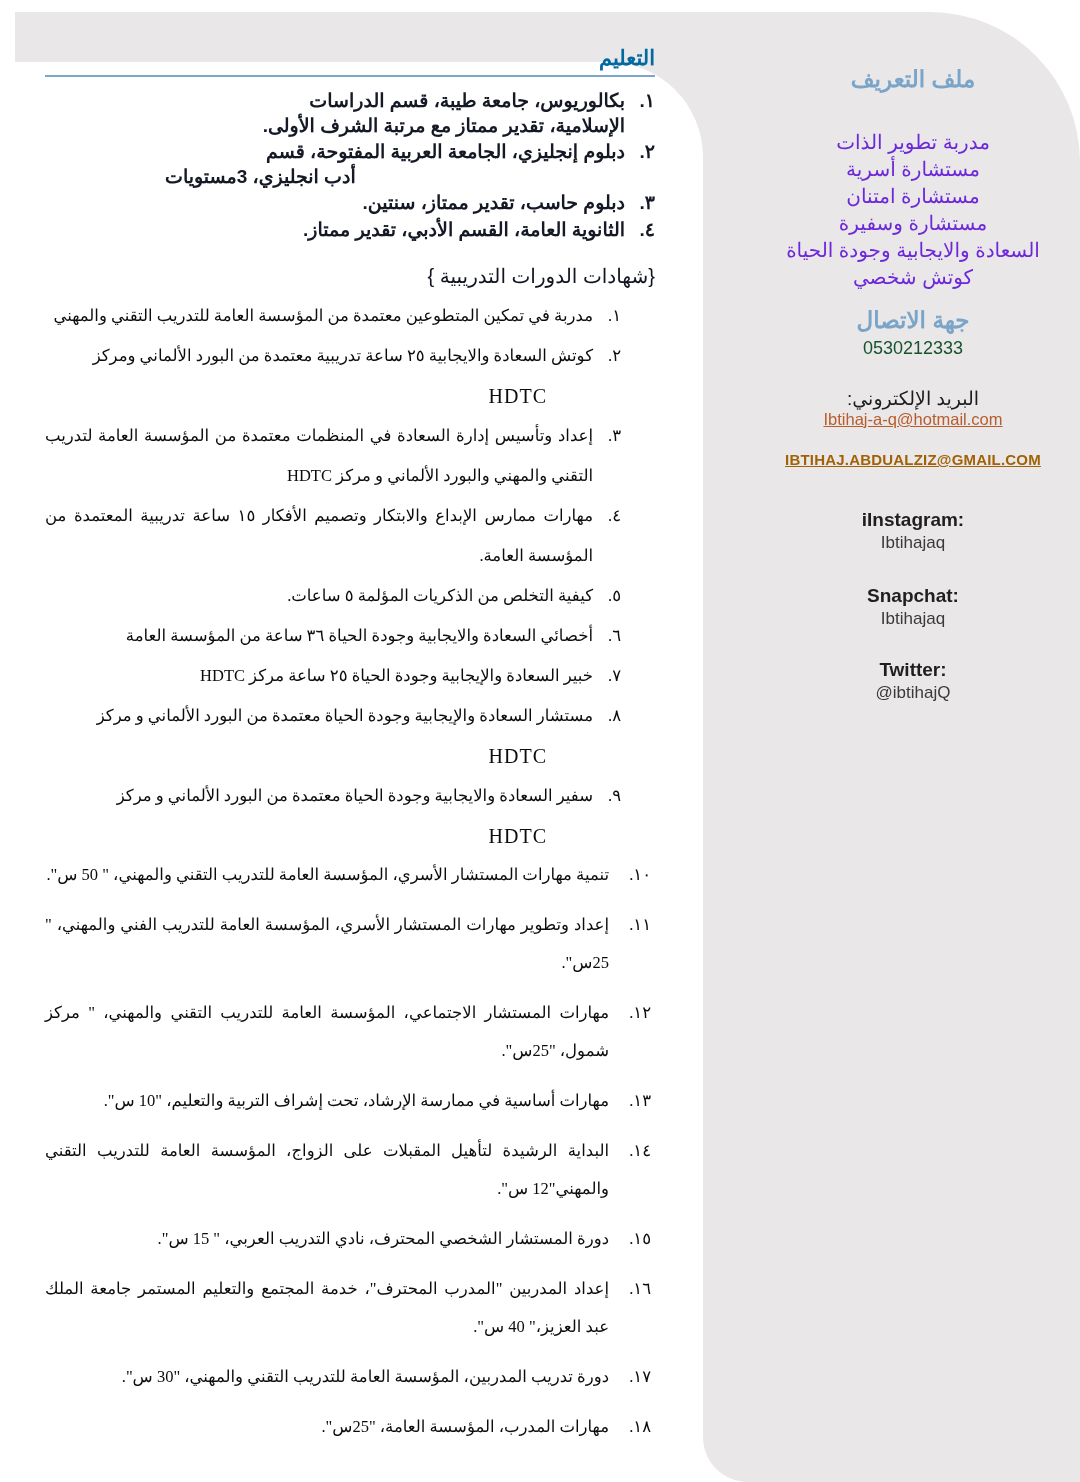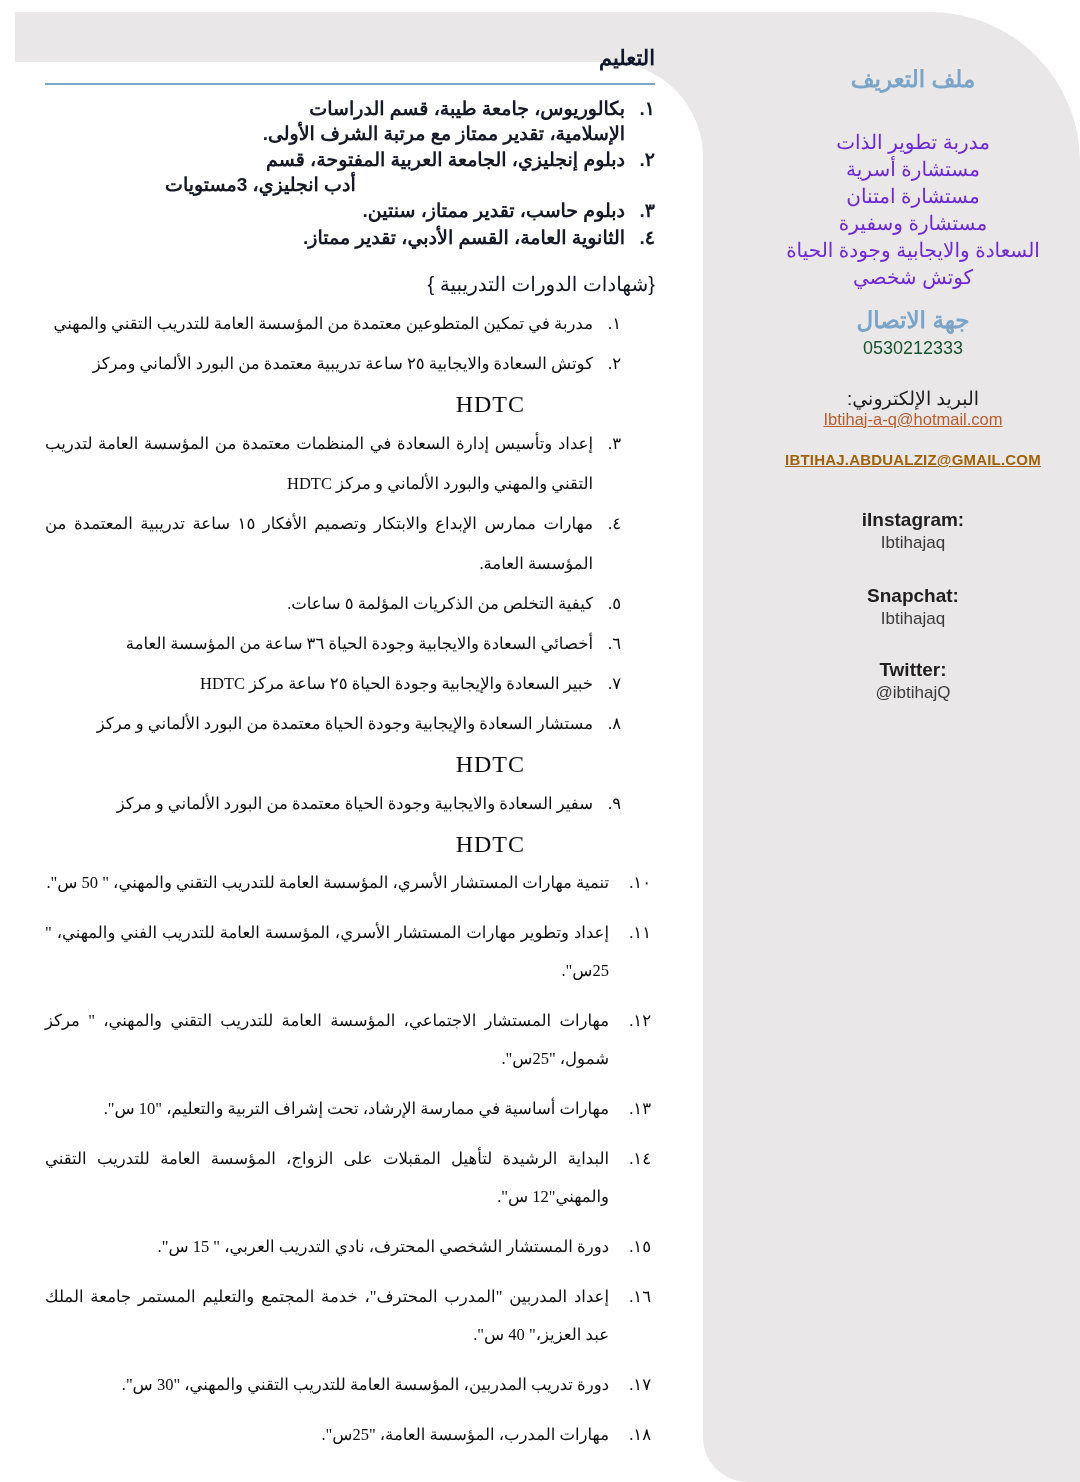--- a/index.html
+++ b/index.html
@@ -37,39 +37,39 @@
   .soc-handle{font-size:17px;color:#3a3a3a;direction:ltr;margin-top:2px;}
   .s-ig{margin-top:40px;}
   .s-sc{margin-top:32px;}
   .s-tw{margin-top:30px;}
 
   
   .main{
     position:absolute;left:45px;top:46px;width:610px;direction:rtl;color:#111722;
   }
   .edu-header{
-    font-size:21px;font-weight:bold;text-align:right;color:#0f172a;
-    border-bottom:2px solid #7ba7c9;padding-bottom:13px;
+    font-size:21px;font-weight:bold;text-align:right;color:#0369a1;
+    border-bottom:2px solid #7ba7c9;padding-bottom:5px;
   }
   .edu-list{margin-top:12px;}
   .edu-item{position:relative;padding-right:30px;font-size:19px;font-weight:bold;line-height:24.5px;color:#141925;margin-bottom:2px;}
   .edu-item .num{position:absolute;right:0;top:0;}
   .edu-line{text-align:justify;}
   .edu-line.right{text-align:right;}
   .edu-line.left{text-align:left;margin-left:120px;}
 
   .cert-heading{margin-top:22px;margin-bottom:8px;font-size:20px;font-weight:normal;text-align:right;color:#10151f;}
 
   .cert-list{font-family:"Liberation Serif","DejaVu Serif",serif;font-size:16.5px;color:#0c0c0c;}
   .cert-item{position:relative;text-align:justify;line-height:40px;}
   .c19{padding-right:62px;}
   .c19 .num{position:absolute;right:34px;top:0;}
   .c1018{padding-right:46px;line-height:38px;margin-bottom:12px;}
   .c1018 .num{position:absolute;right:4px;top:0;}
-  .hdtc{text-align:right;margin-right:68px;font-size:24px;letter-spacing:1px;direction:ltr;}
+  .hdtc{text-align:right;margin-right:46px;font-size:20px;letter-spacing:1px;direction:ltr;}
 </style>
 </head>
 <body>
 
 <div class="gray-bg"></div>
 <div class="white-panel"></div>
 <div class="corner-patch"></div>
 
 <aside class="sidebar">
   <div class="side-title t-profile">ملف التعريف</div>

